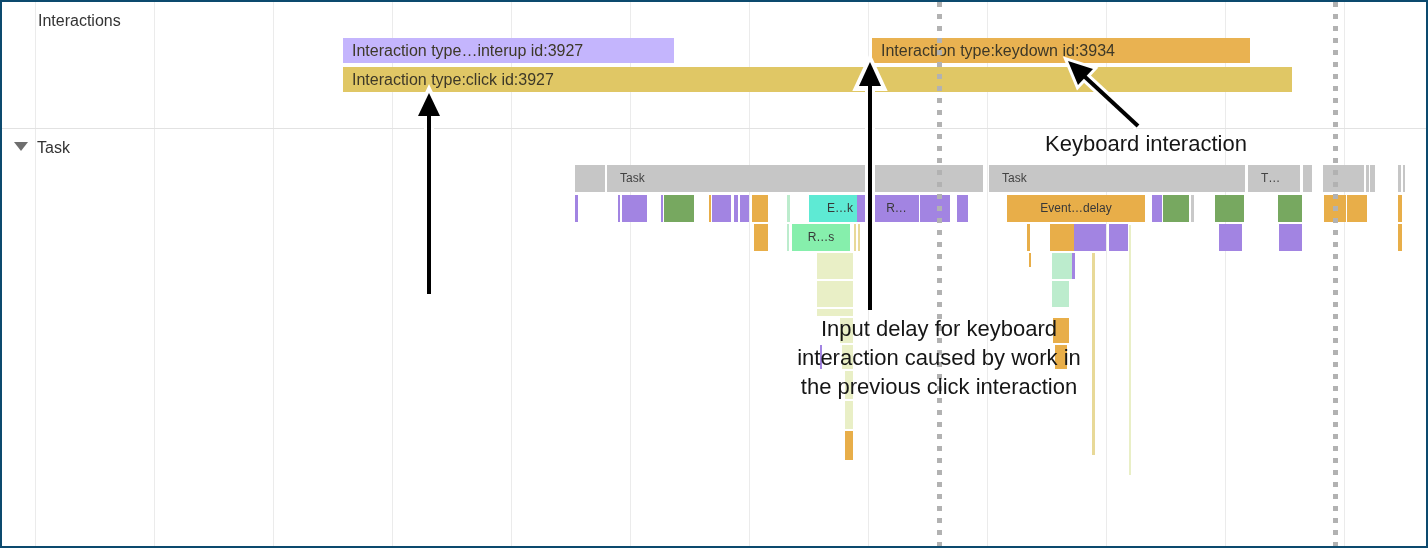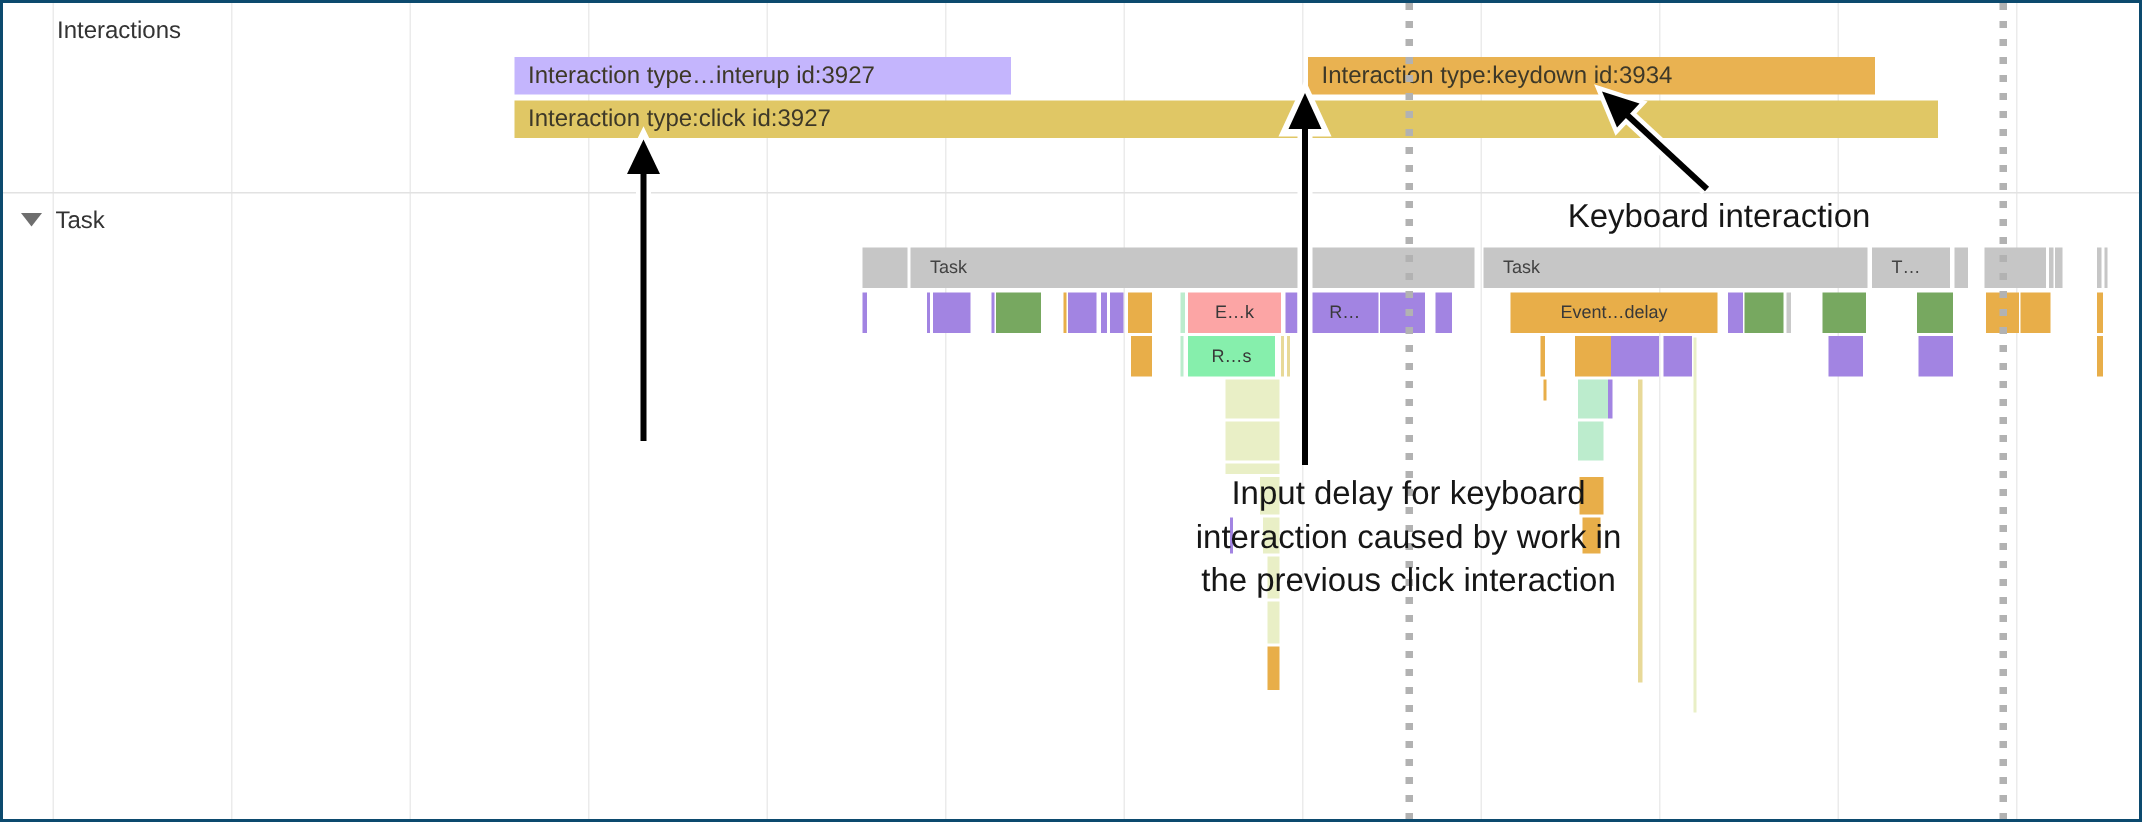--- a/index.html
+++ b/index.html
@@ -97,21 +97,21 @@
       <div class="fbar" style="left: 616px; top: 193px; width: 2px; height: 27px; background: rgb(162, 132, 226);"></div>
       <div class="fbar" style="left: 620px; top: 193px; width: 25px; height: 27px; background: rgb(162, 132, 226);"></div>
       <div class="fbar" style="left: 659px; top: 193px; width: 2px; height: 27px; background: rgb(162, 132, 226);"></div>
       <div class="fbar" style="left: 662px; top: 193px; width: 30px; height: 27px; background: rgb(119, 168, 96);"></div>
       <div class="fbar" style="left: 707px; top: 193px; width: 2px; height: 27px; background: rgb(232, 174, 73);"></div>
       <div class="fbar" style="left: 710px; top: 193px; width: 19px; height: 27px; background: rgb(162, 132, 226);"></div>
       <div class="fbar" style="left: 732px; top: 193px; width: 4px; height: 27px; background: rgb(162, 132, 226);"></div>
       <div class="fbar" style="left: 738px; top: 193px; width: 9px; height: 27px; background: rgb(162, 132, 226);"></div>
       <div class="fbar" style="left: 750px; top: 193px; width: 16px; height: 27px; background: rgb(232, 174, 73);"></div>
       <div class="fbar" style="left: 785px; top: 193px; width: 3px; height: 27px; background: rgb(188, 236, 205);"></div>
-      <div class="fbar" style="left: 790px; top: 193px; width: 62px; height: 27px; background: #fca5a5;">
+      <div class="fbar" style="left: 807px; top: 193px; width: 62px; height: 27px; background: #5eead4;">
         <span class="lbl">E…k</span>
       </div>
       <div class="fbar" style="left: 855px; top: 193px; width: 8px; height: 27px; background: rgb(162, 132, 226);"></div>
       <div class="fbar" style="left: 872px; top: 193px; width: 45px; height: 27px; background: rgb(162, 132, 226);">
         <span class="lbl">R…</span>
       </div>
       <div class="fbar" style="left: 918px; top: 193px; width: 30px; height: 27px; background: rgb(162, 132, 226);"></div>
       <div class="fbar" style="left: 955px; top: 193px; width: 11px; height: 27px; background: rgb(162, 132, 226);"></div>
       <div class="fbar" style="left: 1005px; top: 193px; width: 138px; height: 27px; background: rgb(232, 174, 73);">
         <span class="lbl">Event…delay</span>

